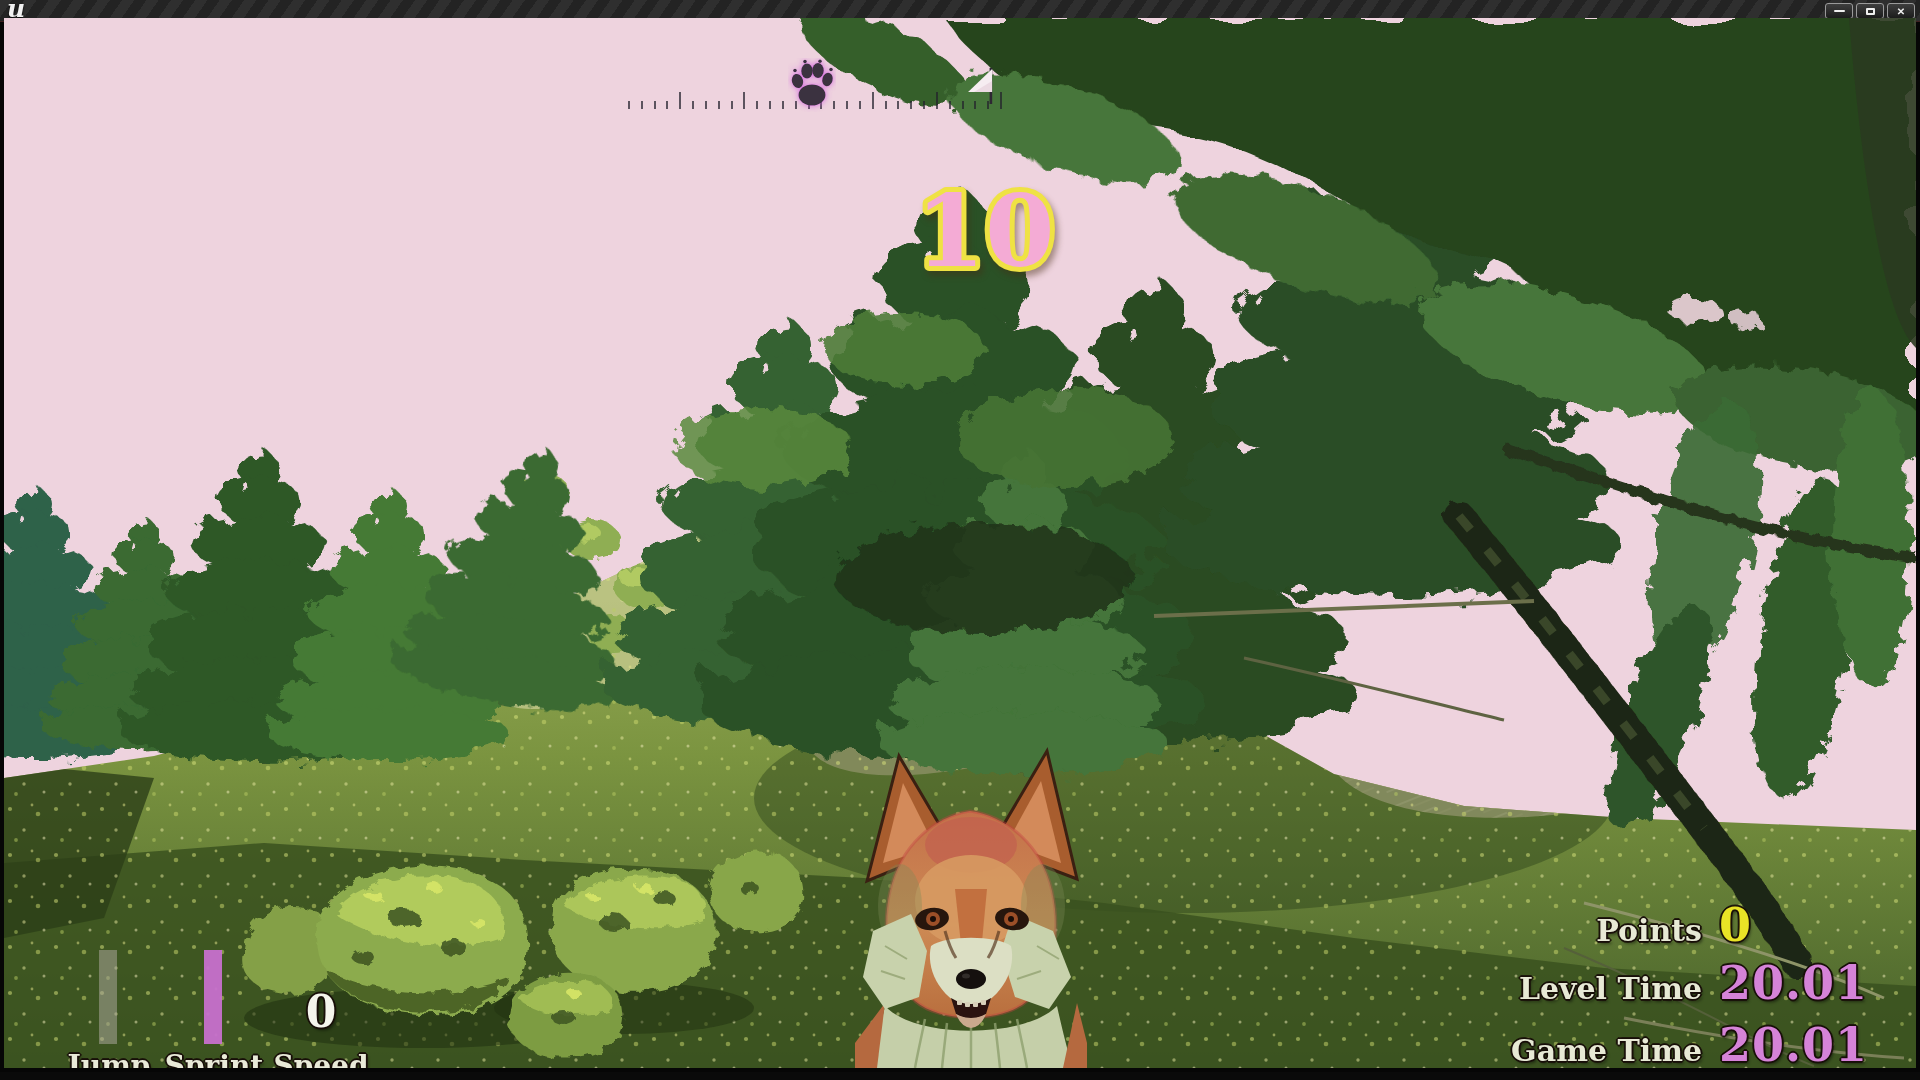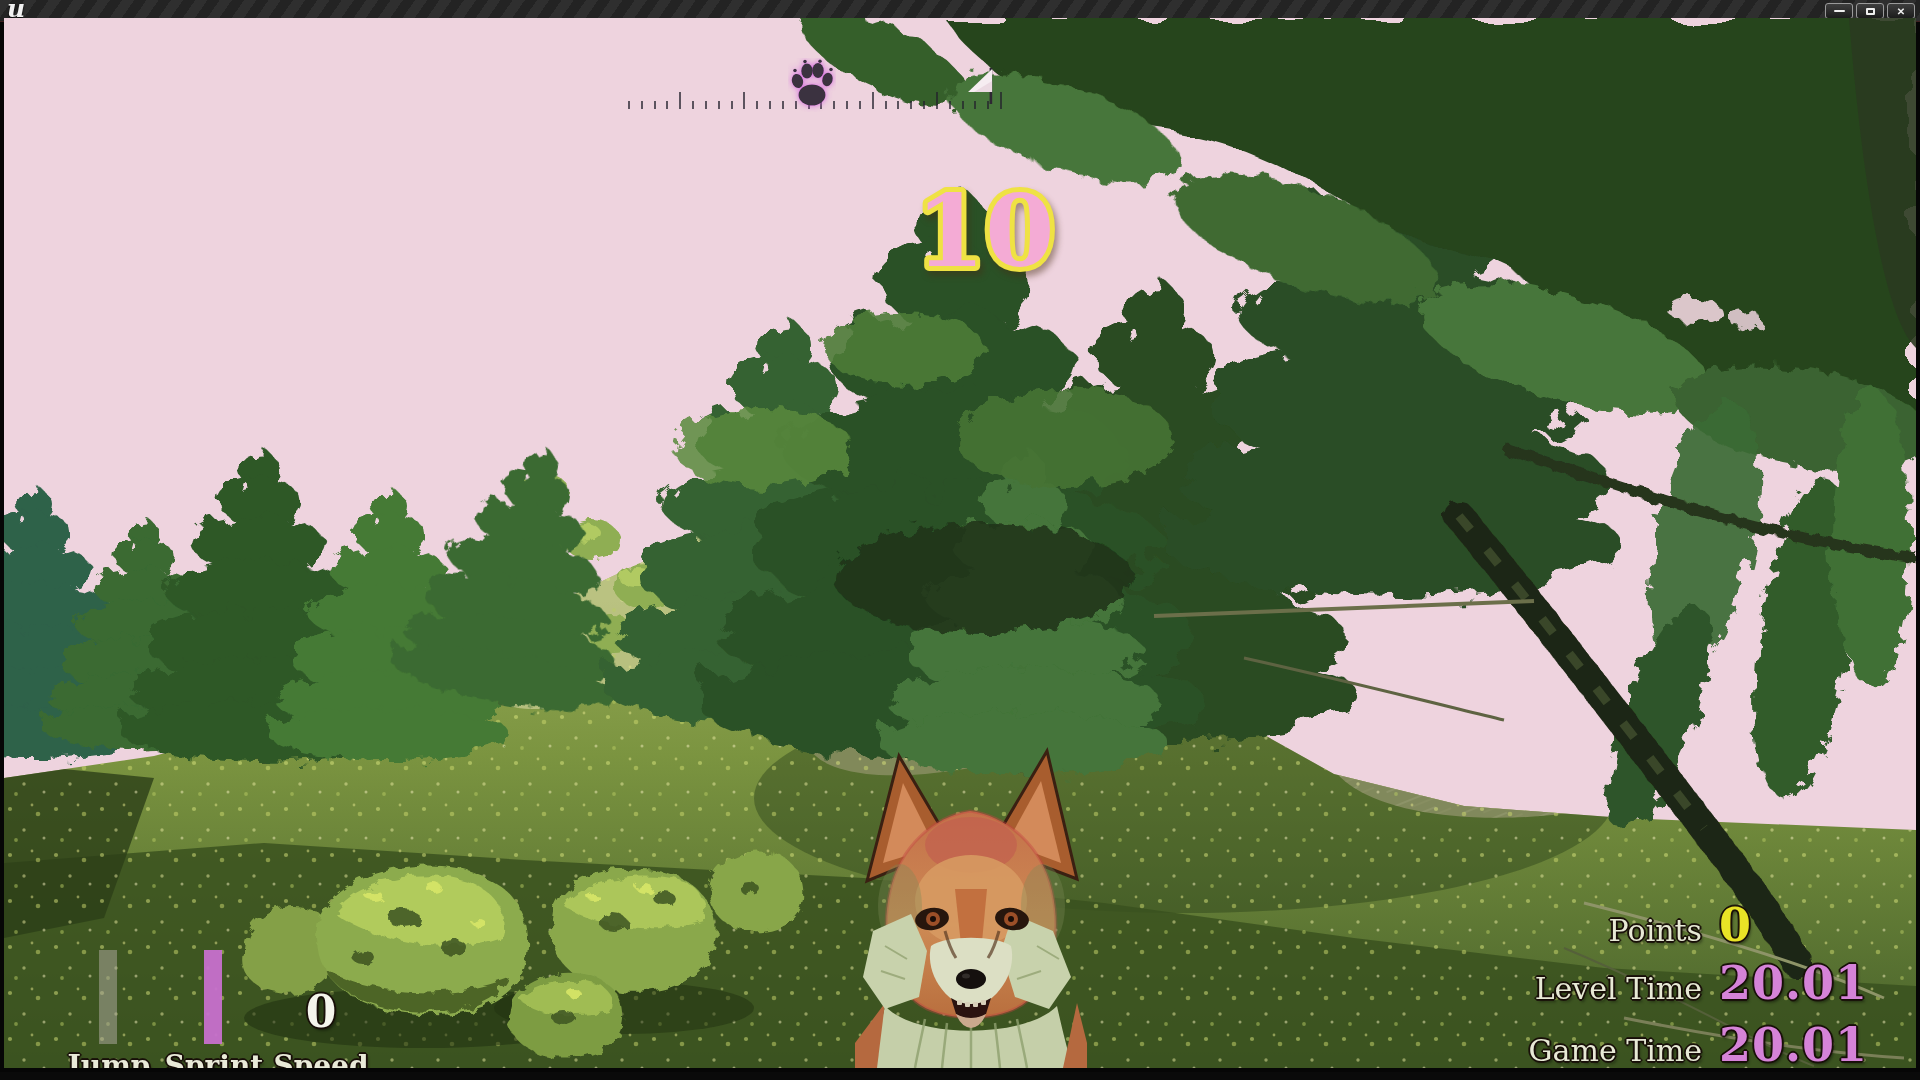--- a/index.html
+++ b/index.html
@@ -67,21 +67,21 @@
     position:absolute;top:1031px;width:120px;text-align:center;
     color:#e9ead8;font-size:28px;font-weight:bold;
   }
   .speed-value{
     position:absolute;left:262px;top:968px;width:110px;text-align:center;
     color:#f4f5ec;font-size:44px;font-weight:bold;
   }
 
   
   .stat-row{position:absolute;left:1470px;display:flex;align-items:baseline;gap:17px;}
-  .stat-label{width:228px;text-align:right;color:#e7e9d5;font-size:30px;font-weight:normal;}
+  .stat-label{width:228px;text-align:right;color:#e7e9d5;font-size:30px;font-weight:bold;}
   .stat-value{font-size:46px;font-weight:bold;letter-spacing:1px;}
   .stat-row:nth-of-type(1) .stat-value{font-size:40px;}
 </style>
 </head>
 <body>
 
 <div class="window">
 
   <div class="titlebar">
     <div class="ue-logo">u</div>

